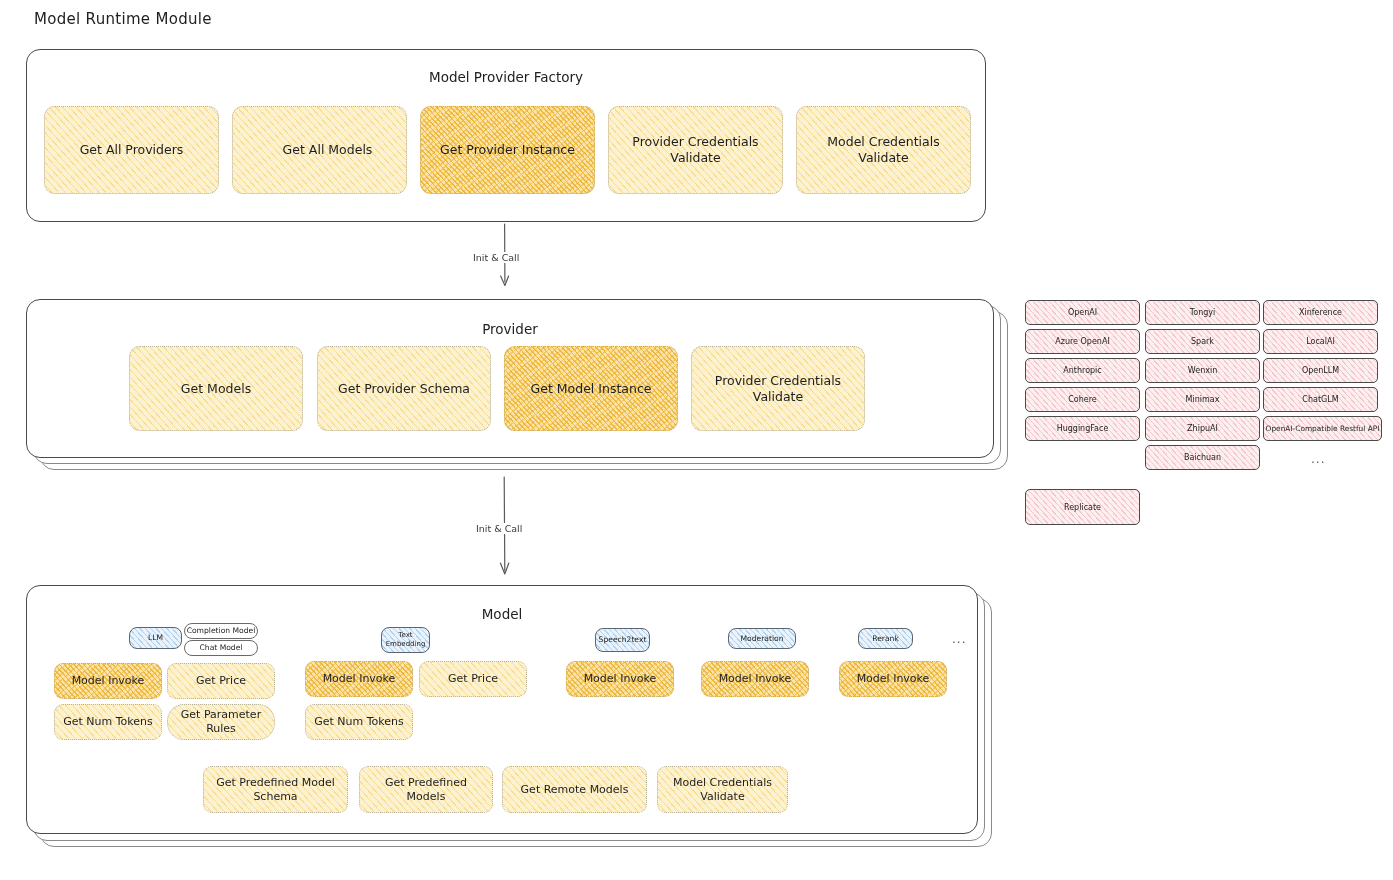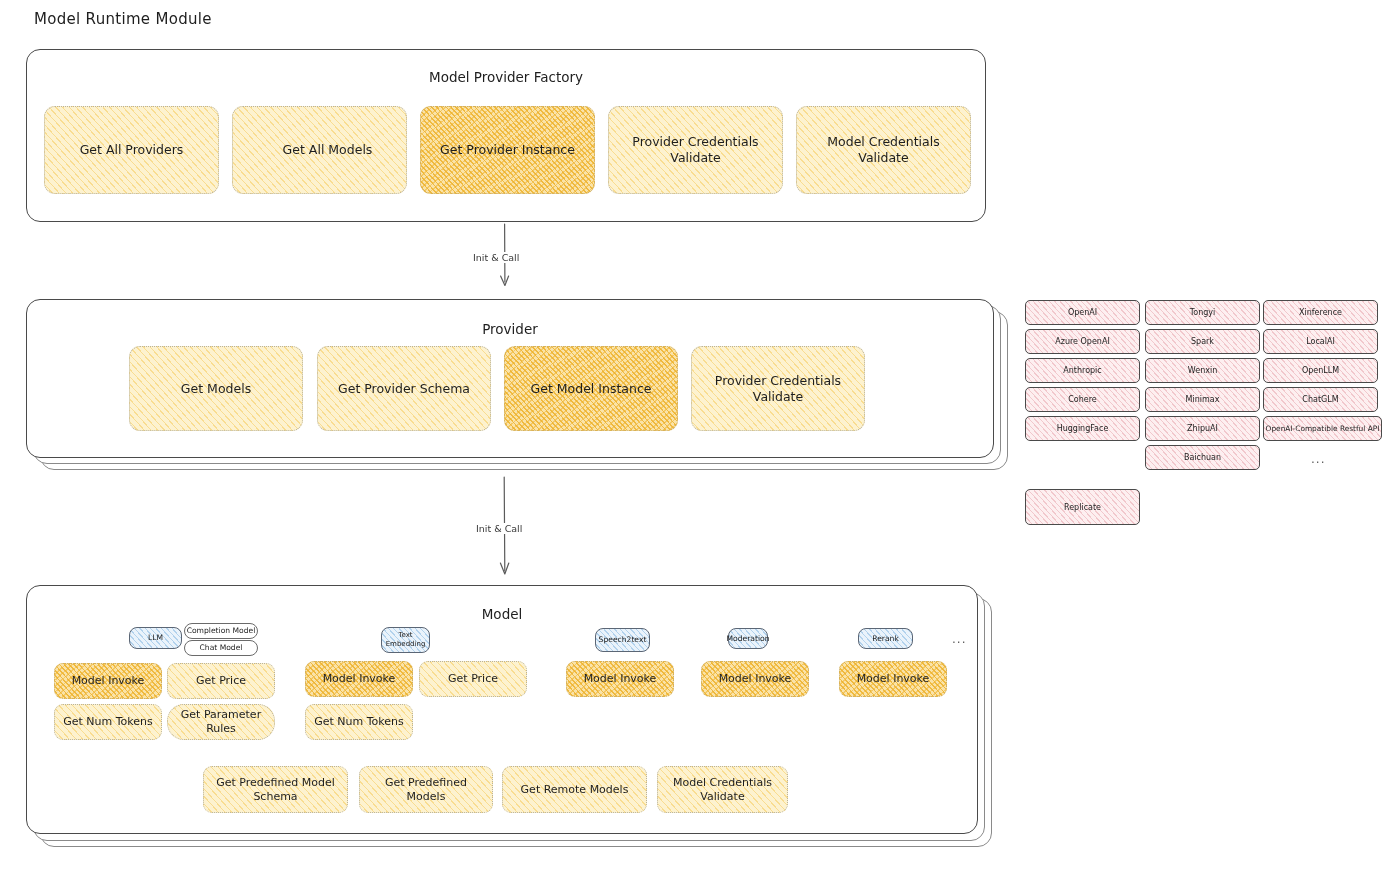--- a/index.html
+++ b/index.html
@@ -244,21 +244,21 @@
 
   <div class="tag" style="left:381px; top:627px; width:49px; height:26px; font-size:7px;">Text Embedding</div>
 
   <div class="node hot sm" style="left:305px; top:661px; width:108px; height:36px;">Model Invoke</div>
   <div class="node sm" style="left:419px; top:661px; width:108px; height:36px;">Get Price</div>
   <div class="node sm" style="left:305px; top:704px; width:108px; height:36px;">Get Num Tokens</div>
 
   <div class="tag" style="left:595px; top:628px; width:55px; height:24px;">Speech2text</div>
   <div class="node hot sm" style="left:566px; top:661px; width:108px; height:36px;">Model Invoke</div>
 
-  <div class="tag" style="left:728px; top:628px; width:40px; height:21px;">Moderation</div>
+  <div class="tag" style="left:728px; top:628px; width:68px; height:21px;">Moderation</div>
   <div class="node hot sm" style="left:701px; top:661px; width:108px; height:36px;">Model Invoke</div>
 
   <div class="tag" style="left:858px; top:628px; width:55px; height:21px;">Rerank</div>
   <div class="node hot sm" style="left:839px; top:661px; width:108px; height:36px;">Model Invoke</div>
 
   <div class="ellipsis" style="left:952px; top:632px;">...</div>
 
   <div class="node sm" style="left:203px; top:766px; width:145px; height:47px;">Get Predefined Model Schema</div>
   <div class="node sm" style="left:359px; top:766px; width:134px; height:47px;">Get Predefined Models</div>
   <div class="node sm" style="left:502px; top:766px; width:145px; height:47px;">Get Remote Models</div>

